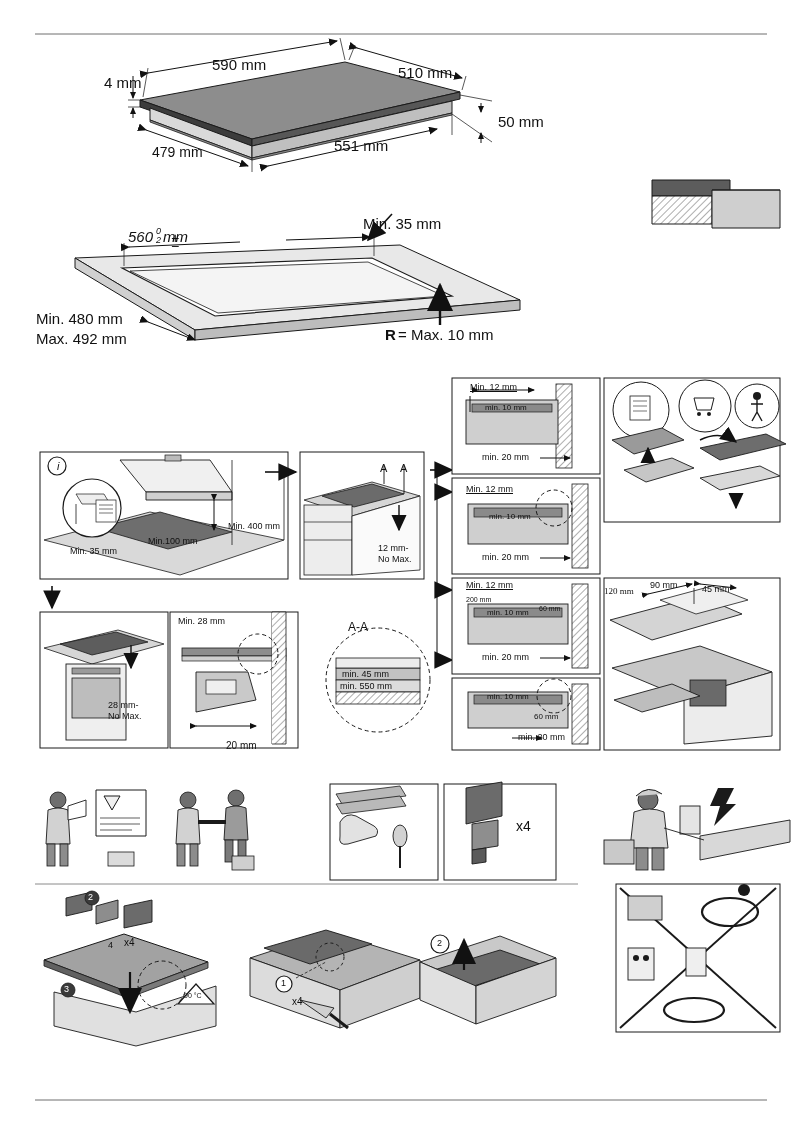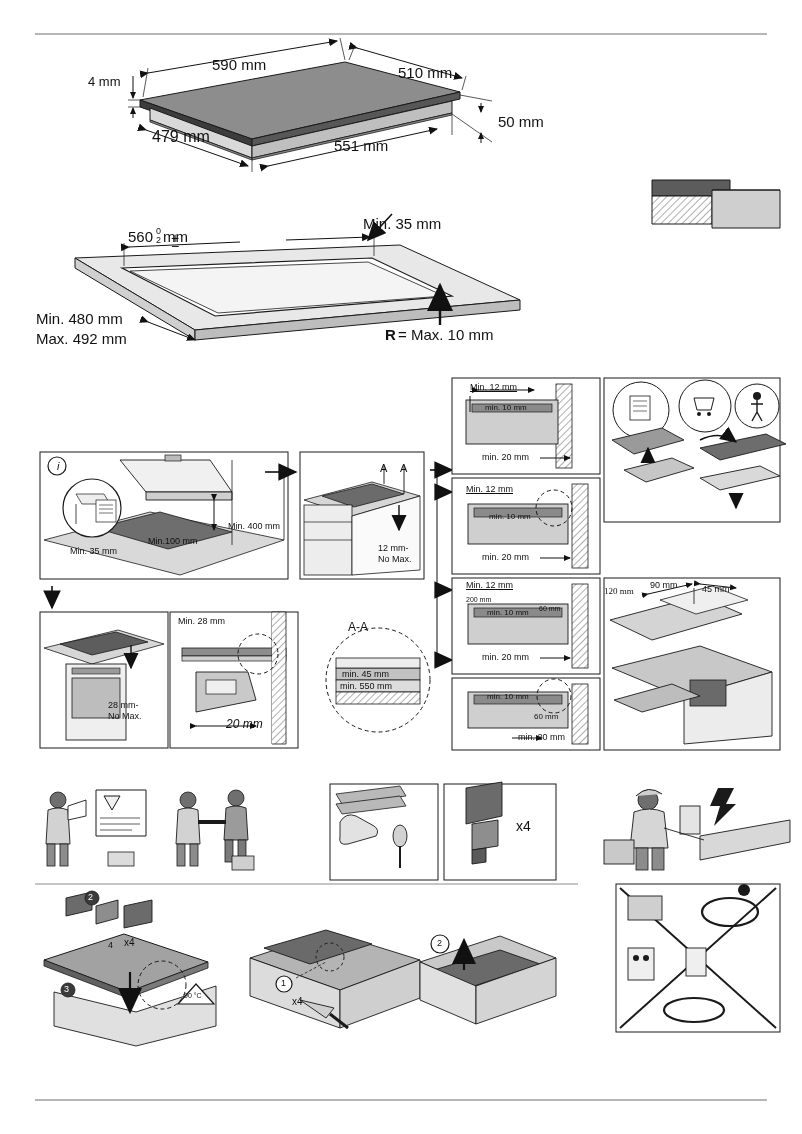--- a/index.html
+++ b/index.html
@@ -356,26 +356,26 @@
         <circle cx="646" cy="958" r="3" fill="#1a1a1a"></circle>
       <rect x="686" y="948" width="20" height="28" fill="#efefef" stroke="#1a1a1a" stroke-width="0.9"></rect>
       <ellipse cx="730" cy="912" rx="28" ry="14" fill="none" stroke="#1a1a1a" stroke-width="2.2"></ellipse>
       <ellipse cx="694" cy="1010" rx="30" ry="12" fill="none" stroke="#1a1a1a" stroke-width="2.2"></ellipse>
       <circle cx="744" cy="890" r="6" fill="#1a1a1a"></circle>
     </g>
   </svg>
 
   <div class="lbl" style="left:212px;top:56px;font-size:15px;">590 mm</div>
   <div class="lbl" style="left:398px;top:64px;font-size:15px;">510 mm</div>
-  <div class="lbl" style="left:88px;top:74px;font-size:13px;">4 mm</div>
-  <div class="lbl" style="left:152px;top:128px;font-size:16px;text-align:right;">479 mm</div>
+  <div class="lbl" style="left:104px;top:74px;font-size:15px;">4 mm</div>
+  <div class="lbl" style="left:152px;top:144px;font-size:14px;text-align:right;">479 mm</div>
   <div class="lbl" style="left:334px;top:137px;font-size:15px;">551 mm</div>
   <div class="lbl" style="left:498px;top:113px;font-size:15px;">50 mm</div>
 
-  <div class="lbl" style="left:128px;top:227px;font-size:15px;display:flex;align-items:center;">
+  <div class="lbl" style="left:128px;top:227px;font-size:15px;display:flex;align-items:center;font-style:italic;">
     <span>560</span>
     <span style="display:inline-block;margin:0 2px 0 3px;font-size:9px;line-height:9px;text-align:left;">
       <span style="display:block;">0</span>
       <span style="display:block;">2</span>
     </span>
     <span style="position:absolute;left:43px;top:3px;font-size:14px;">+</span>
     <span style="position:absolute;left:43px;top:11px;font-size:14px;">−</span>
     <span>mm</span>
   </div>
   <div class="lbl" style="left:363px;top:215px;font-size:15px;">Min. 35 mm</div>
@@ -390,21 +390,21 @@
   <div class="lbl" style="left:148px;top:536px;font-size:9px;">Min.100 mm</div>
 
   <div class="lbl" style="left:380px;top:462px;font-size:11px;">A</div>
   <div class="lbl" style="left:400px;top:462px;font-size:11px;">A</div>
   <div class="lbl" style="left:378px;top:543px;font-size:9px;">12 mm-</div>
   <div class="lbl" style="left:378px;top:554px;font-size:9px;">No Max.</div>
 
   <div class="lbl" style="left:108px;top:700px;font-size:9px;">28 mm-</div>
   <div class="lbl" style="left:108px;top:711px;font-size:9px;">No Max.</div>
   <div class="lbl" style="left:178px;top:616px;font-size:9px;">Min. 28 mm</div>
-  <div class="lbl" style="left:226px;top:717px;font-size:12px;font-style:italic;">20 mm</div>
+  <div class="lbl" style="left:226px;top:740px;font-size:10px;">20 mm</div>
 
   <div class="lbl" style="left:348px;top:620px;font-size:12px;">A-A</div>
   <div class="lbl" style="left:342px;top:669px;font-size:9px;">min. 45 mm</div>
   <div class="lbl" style="left:340px;top:681px;font-size:9px;">min. 550 mm</div>
 
   <div class="lbl" style="left:470px;top:382px;font-size:9px;text-decoration:underline;">Min. 12 mm</div>
   <div class="lbl" style="left:485px;top:403px;font-size:8px;">min. 10 mm</div>
   <div class="lbl" style="left:482px;top:452px;font-size:9px;">min. 20 mm</div>
 
   <div class="lbl" style="left:466px;top:484px;font-size:9px;text-decoration:underline;">Min. 12 mm</div>

